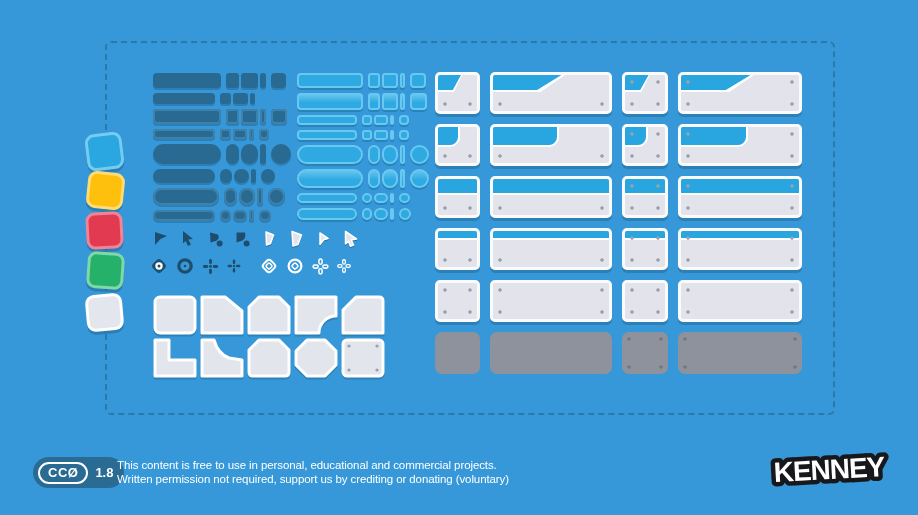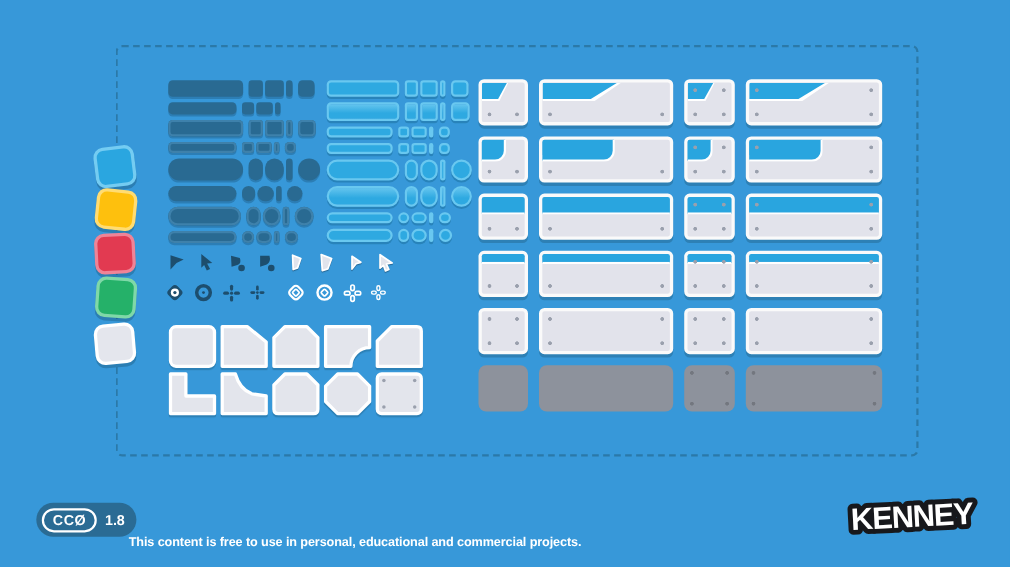--- a/index.html
+++ b/index.html
@@ -80,21 +80,21 @@
                           left 2px bottom 2px, right 2px bottom 2px;}
 
   
   .badge{position:absolute;left:33px;top:457px;height:31px;background:var(--badge-bg);
          border-radius:17px;display:flex;align-items:center;gap:7px;
          padding:0 11px 0 5px;color:#fff;}
   .cc-oval{border:2.5px solid #fff;border-radius:999px;padding:1px 8px 2px;
            font-weight:bold;font-size:13px;letter-spacing:.5px;}
   .ver{font-weight:bold;font-size:13px;}
   .license{position:absolute;left:117px;top:459px;color:#fff;font-size:11.5px;
-           font-weight:bold;line-height:13.5px;letter-spacing:-.1px;margin-top:28px;}
+           font-weight:normal;line-height:13.5px;letter-spacing:-.1px;}
   .kenney{position:absolute;right:26px;top:443px;}
 </style>
 </head>
 <body>
 
 <div class="stage">
 
   <div class="frame"></div>
 
   <div>
@@ -413,19 +413,20 @@
     <div class="panel v-grey s-4"></div>
     <div class="panel v-grey s-4"></div>
   </div>
 
   <div class="badge">
     <span class="cc-oval">CCØ</span>
     <span class="ver">1.8</span>
   </div>
   <div class="license">
     <div>This content is free to use in personal, educational and commercial projects.</div>
+    <div>Written permission not required, support us by crediting or donating (voluntary)</div>
   </div>
 
   <svg class="kenney" width="126" height="54" viewBox="0 0 126 54">
     <text x="63" y="36" text-anchor="middle" font-family="Liberation Sans, sans-serif" font-size="28" font-weight="bold" letter-spacing="-1" fill="#ffffff" stroke="#17181c" stroke-width="9" paint-order="stroke" stroke-linejoin="round" transform="rotate(-3 63 27)">KENNEY</text>
   </svg>
 
 </div>
 
 </body></html>

